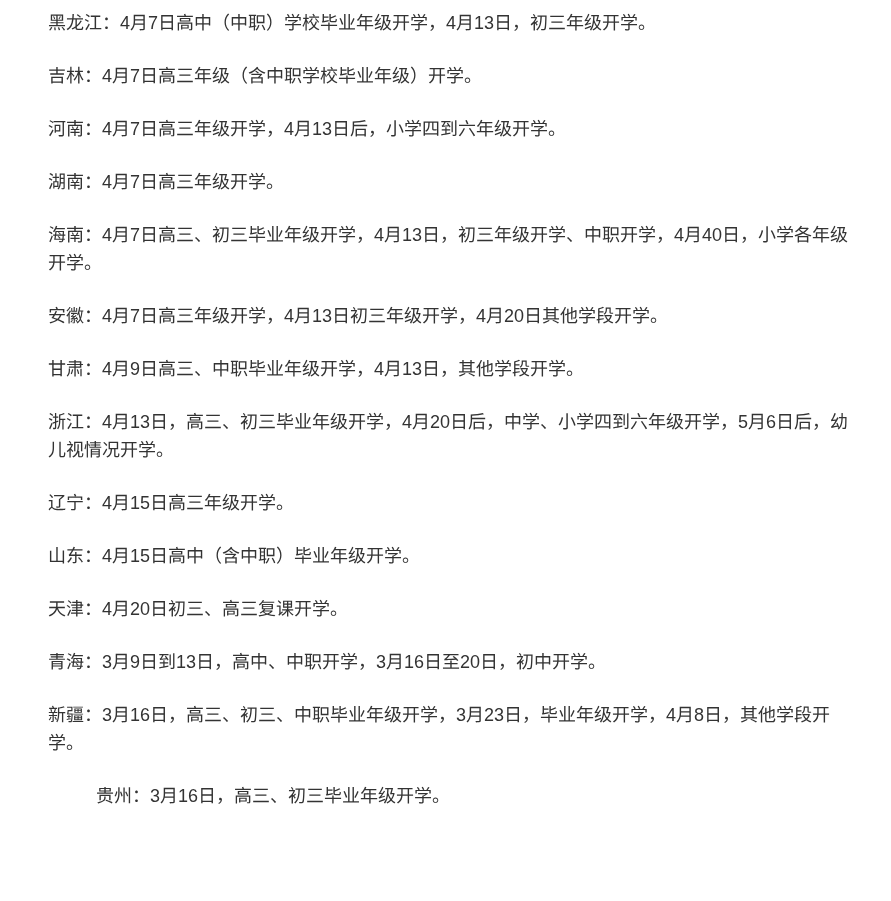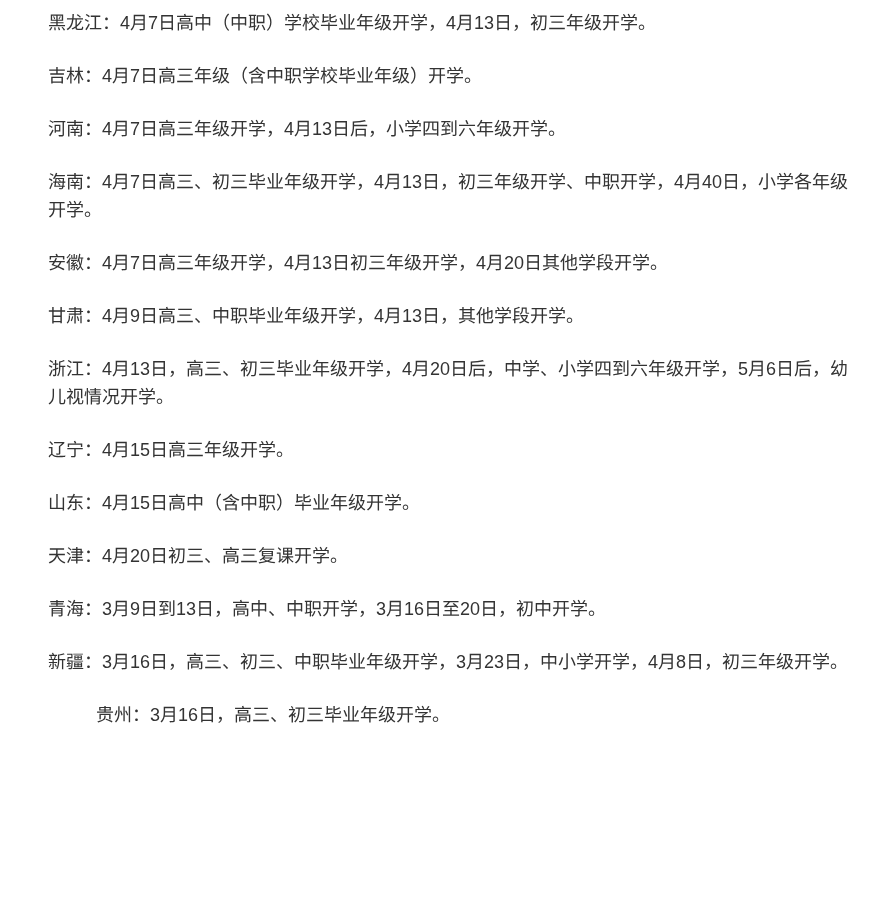--- a/index.html
+++ b/index.html
@@ -31,23 +31,24 @@
     margin-left: 48px;
   }
 </style>
 </head>
 <body style="background: rgb(255, 255, 255);">
 
 <div class="article" style="color: rgb(51, 51, 51);">
   <p>黑龙江：4月7日高中（中职）学校毕业年级开学，4月13日，初三年级开学。</p>
   <p>吉林：4月7日高三年级（含中职学校毕业年级）开学。</p>
   <p>河南：4月7日高三年级开学，4月13日后，小学四到六年级开学。</p>
+  <p>湖南：4月7日高三年级开学。</p>
   <p>海南：4月7日高三、初三毕业年级开学，4月13日，初三年级开学、中职开学，4月40日，小学各年级开学。</p>
   <p>安徽：4月7日高三年级开学，4月13日初三年级开学，4月20日其他学段开学。</p>
   <p>甘肃：4月9日高三、中职毕业年级开学，4月13日，其他学段开学。</p>
   <p>浙江：4月13日，高三、初三毕业年级开学，4月20日后，中学、小学四到六年级开学，5月6日后，幼儿视情况开学。</p>
   <p>辽宁：4月15日高三年级开学。</p>
   <p>山东：4月15日高中（含中职）毕业年级开学。</p>
   <p>天津：4月20日初三、高三复课开学。</p>
   <p>青海：3月9日到13日，高中、中职开学，3月16日至20日，初中开学。</p>
-  <p>新疆：3月16日，高三、初三、中职毕业年级开学，3月23日，中小学开学，4月8日，初三年级开学。</p>
+  <p>新疆：3月16日，高三、初三、中职毕业年级开学，3月23日，毕业年级开学，4月8日，其他学段开学。</p>
   <p>贵州：3月16日，高三、初三毕业年级开学。</p>
 </div>
 
 </body></html>

